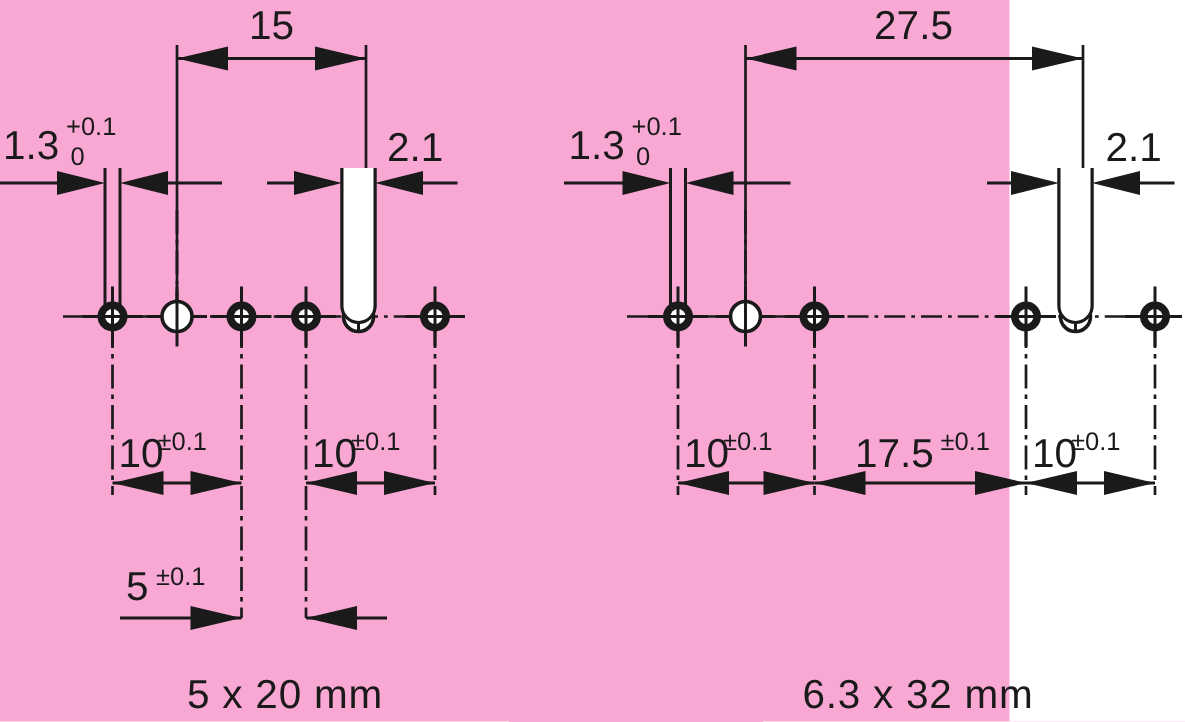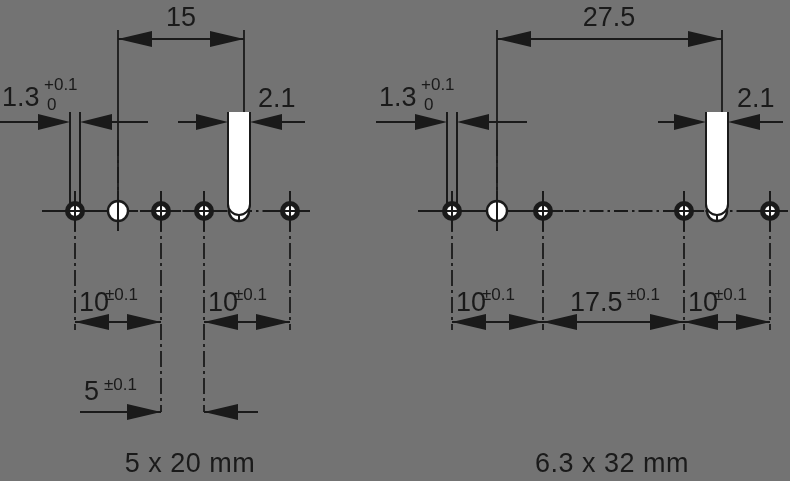--- a/index.html
+++ b/index.html
@@ -9,23 +9,23 @@
   }
   body {
     width: 790px;
     height: 481px;
     font-family: "Liberation Sans", sans-serif;
     color: #1a1a1a;
     overflow: hidden;
   }
   #drawing-root {
     position: relative;
-    width: 790px;
+    width: 673px;
     height: 481px;
-    background: #737373;
+    background: #f9a8d4;
   }
   svg#tech-drawing {
     display: block;
     width: 790px;
     height: 481px;
   }
   .ln {
     stroke: #1a1a1a;
     fill: none;
     stroke-width: 2;

